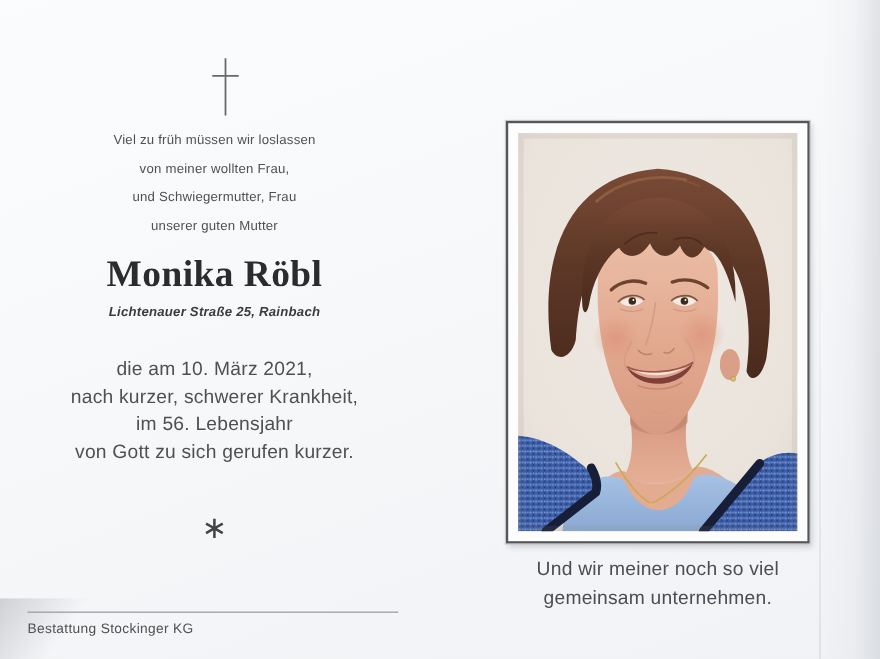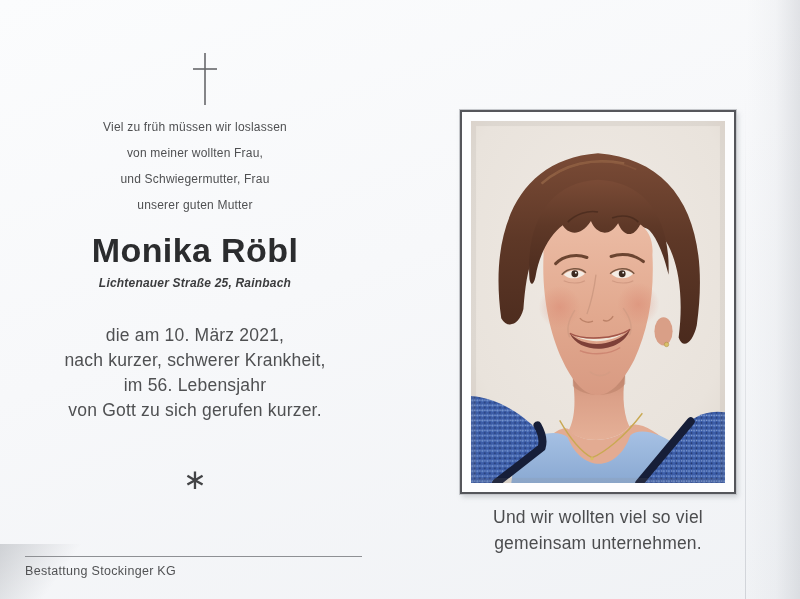--- a/index.html
+++ b/index.html
@@ -16,21 +16,21 @@
     position:absolute;left:745px;top:90px;width:1px;height:509px;pointer-events:none;
     background:linear-gradient(to bottom,rgba(170,174,182,0),rgba(170,174,182,0.45));
   }
   .edge-bottomleft{
     position:absolute;left:0;bottom:0;width:110px;height:55px;pointer-events:none;
     background:linear-gradient(125deg,rgba(150,154,160,0.40) 0%,rgba(150,154,160,0) 55%);
   }
   .left-col{position:absolute;left:15px;top:0;width:360px;text-align:center;}
   .cross{position:absolute;left:177px;top:50px;}
   .intro{position:absolute;top:114px;width:100%;left:0;font-size:12px;line-height:26px;color:#4f5052;letter-spacing:0.2px;}
-  .name{position:absolute;top:231px;width:100%;left:0;font-size:34px;line-height:38px;font-weight:700;color:#2b2c2e;letter-spacing:0.4px;}
+  .name{position:absolute;top:231px;width:100%;left:0;font-size:34px;line-height:38px;font-weight:700;color:#2b2c2e;letter-spacing:0.4px;font-family:Liberation Serif, serif;}
   .address{position:absolute;top:276px;width:100%;left:0;font-size:12px;font-weight:700;font-style:italic;color:#3b3c3e;letter-spacing:0.2px;}
   .death{position:absolute;top:323px;width:100%;left:0;font-size:17.5px;line-height:25px;color:#4f5052;letter-spacing:0.2px;}
   .star{position:absolute;top:463px;width:100%;left:0;font-size:28px;color:#434446;}
   .footer-rule{position:absolute;left:25px;top:556px;width:337px;height:1px;background:#8e9094;}
   .footer-text{position:absolute;left:25px;top:564px;width:337px;text-align:left;font-size:12.5px;color:#515254;letter-spacing:0.3px;}
   .photo-frame{
     position:absolute;left:460px;top:110px;width:276px;height:384px;
     box-sizing:border-box;border:2px solid #55565b;padding:9px;
     background:#fdfdfe;box-shadow:0 0 0 1px #c5c7cb, 2px 3px 5px rgba(130,134,142,0.35);
   }
@@ -186,17 +186,17 @@
       <path d="M101,211 C114,221 142,220 155,207 C144,217 112,218 101,211 Z" fill="#efe5d8"></path>
       <path d="M98,210 C112,217 142,216 158,206" fill="none" stroke="#a2564a" stroke-width="1.5"></path>
       <path d="M108,227 C120,232 138,231 148,224" fill="none" stroke="#c97f6d" stroke-width="1.4" opacity="0.8"></path>
       <path d="M118,248 C124,253 132,253 138,248" fill="none" stroke="#cf9b83" stroke-width="1.2" opacity="0.5"></path>
 
       <rect x="2" y="2" width="248" height="354" fill="none" stroke="#8d8578" stroke-opacity="0.12" stroke-width="6"></rect>
     </svg>
   </div>
 
   <div class="caption">
-    <div>Und wir wollten viel so viel</div>
+    <div>Und wir meiner noch so viel</div>
     <div>gemeinsam unternehmen.</div>
   </div>
 
 </div>
 
 </body></html>

